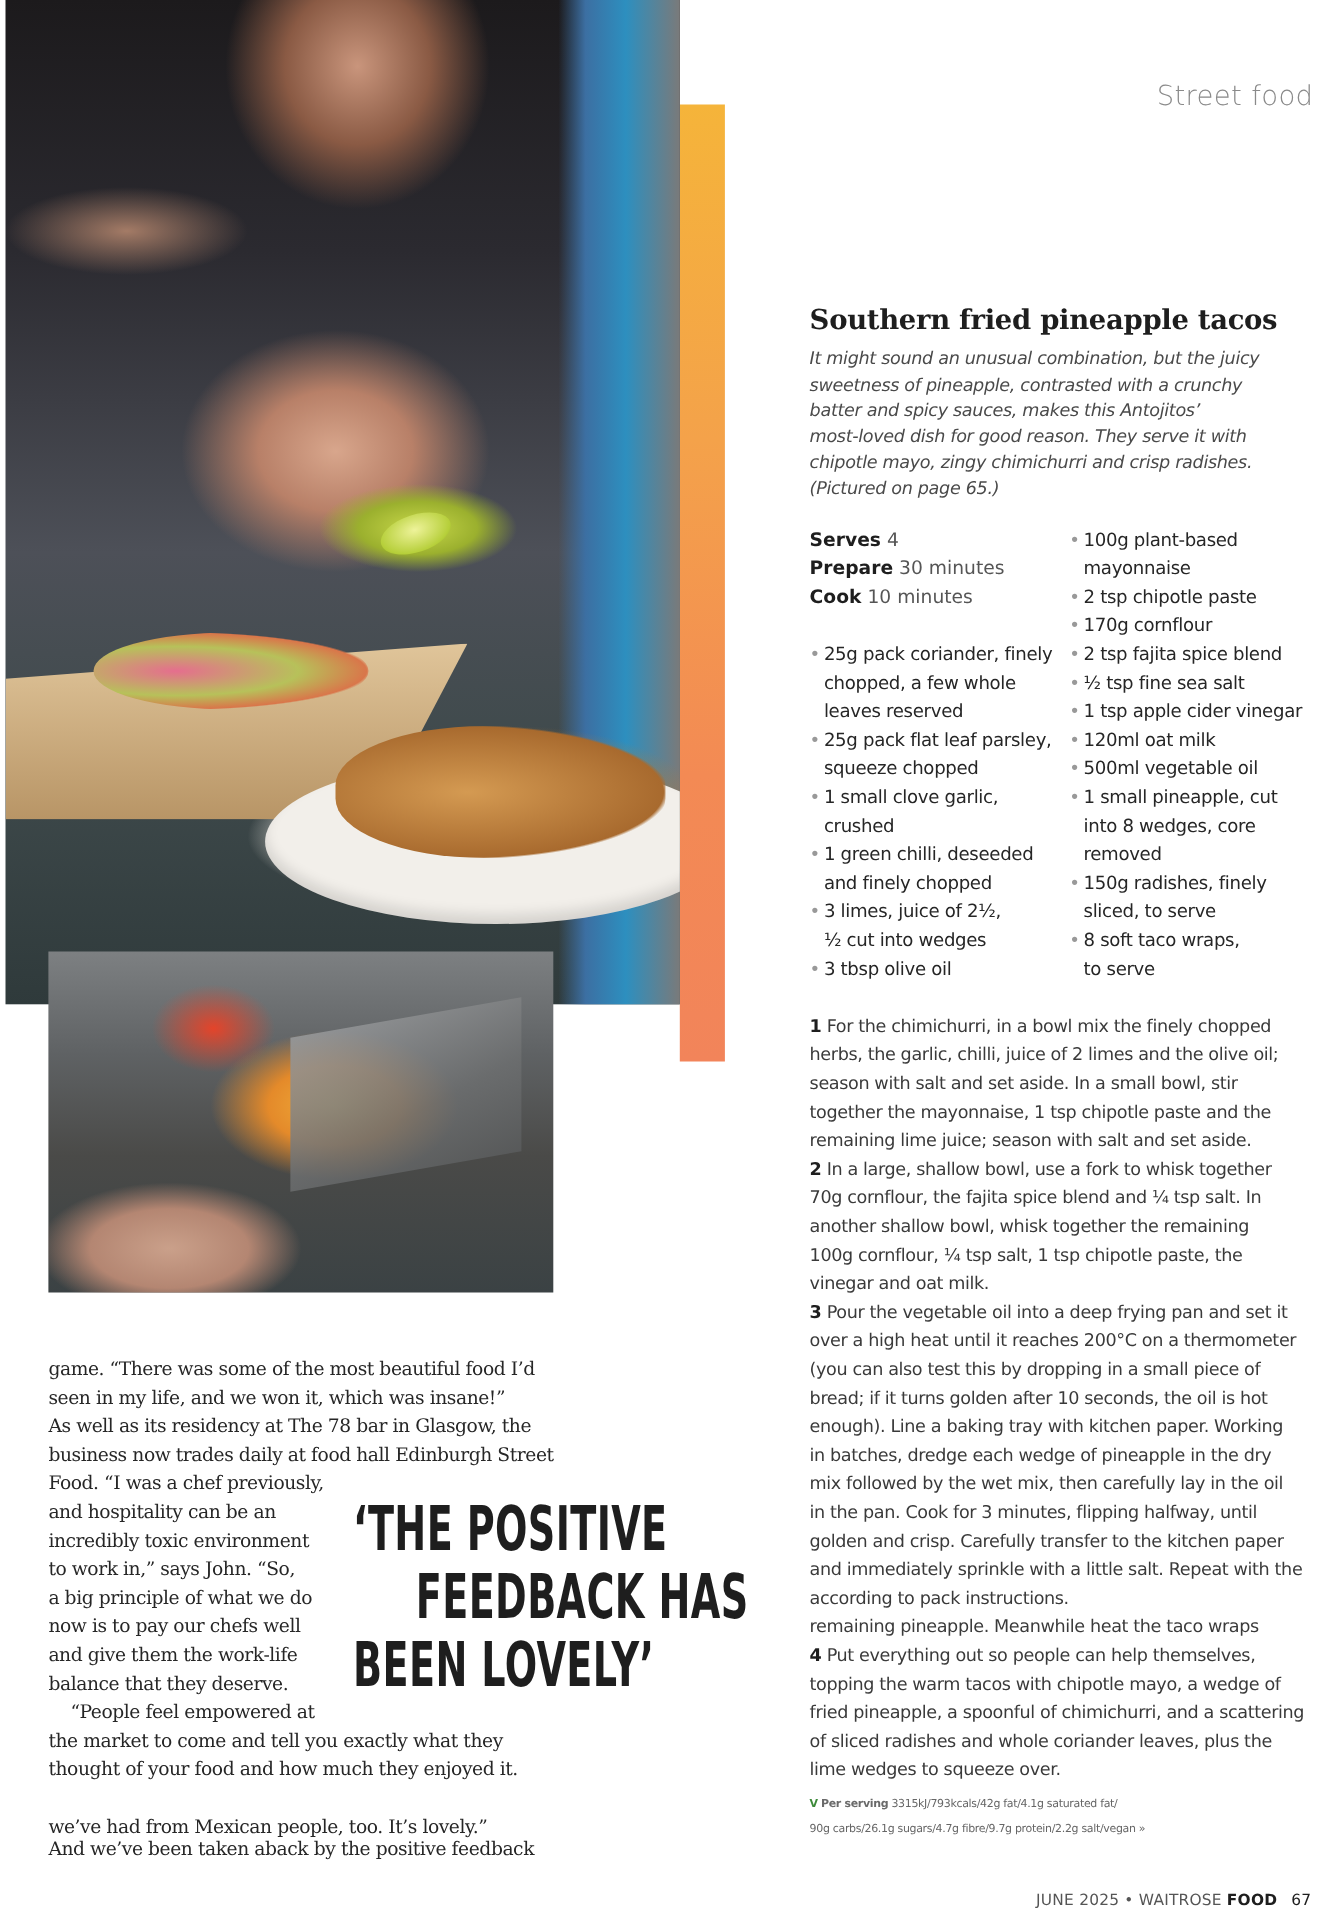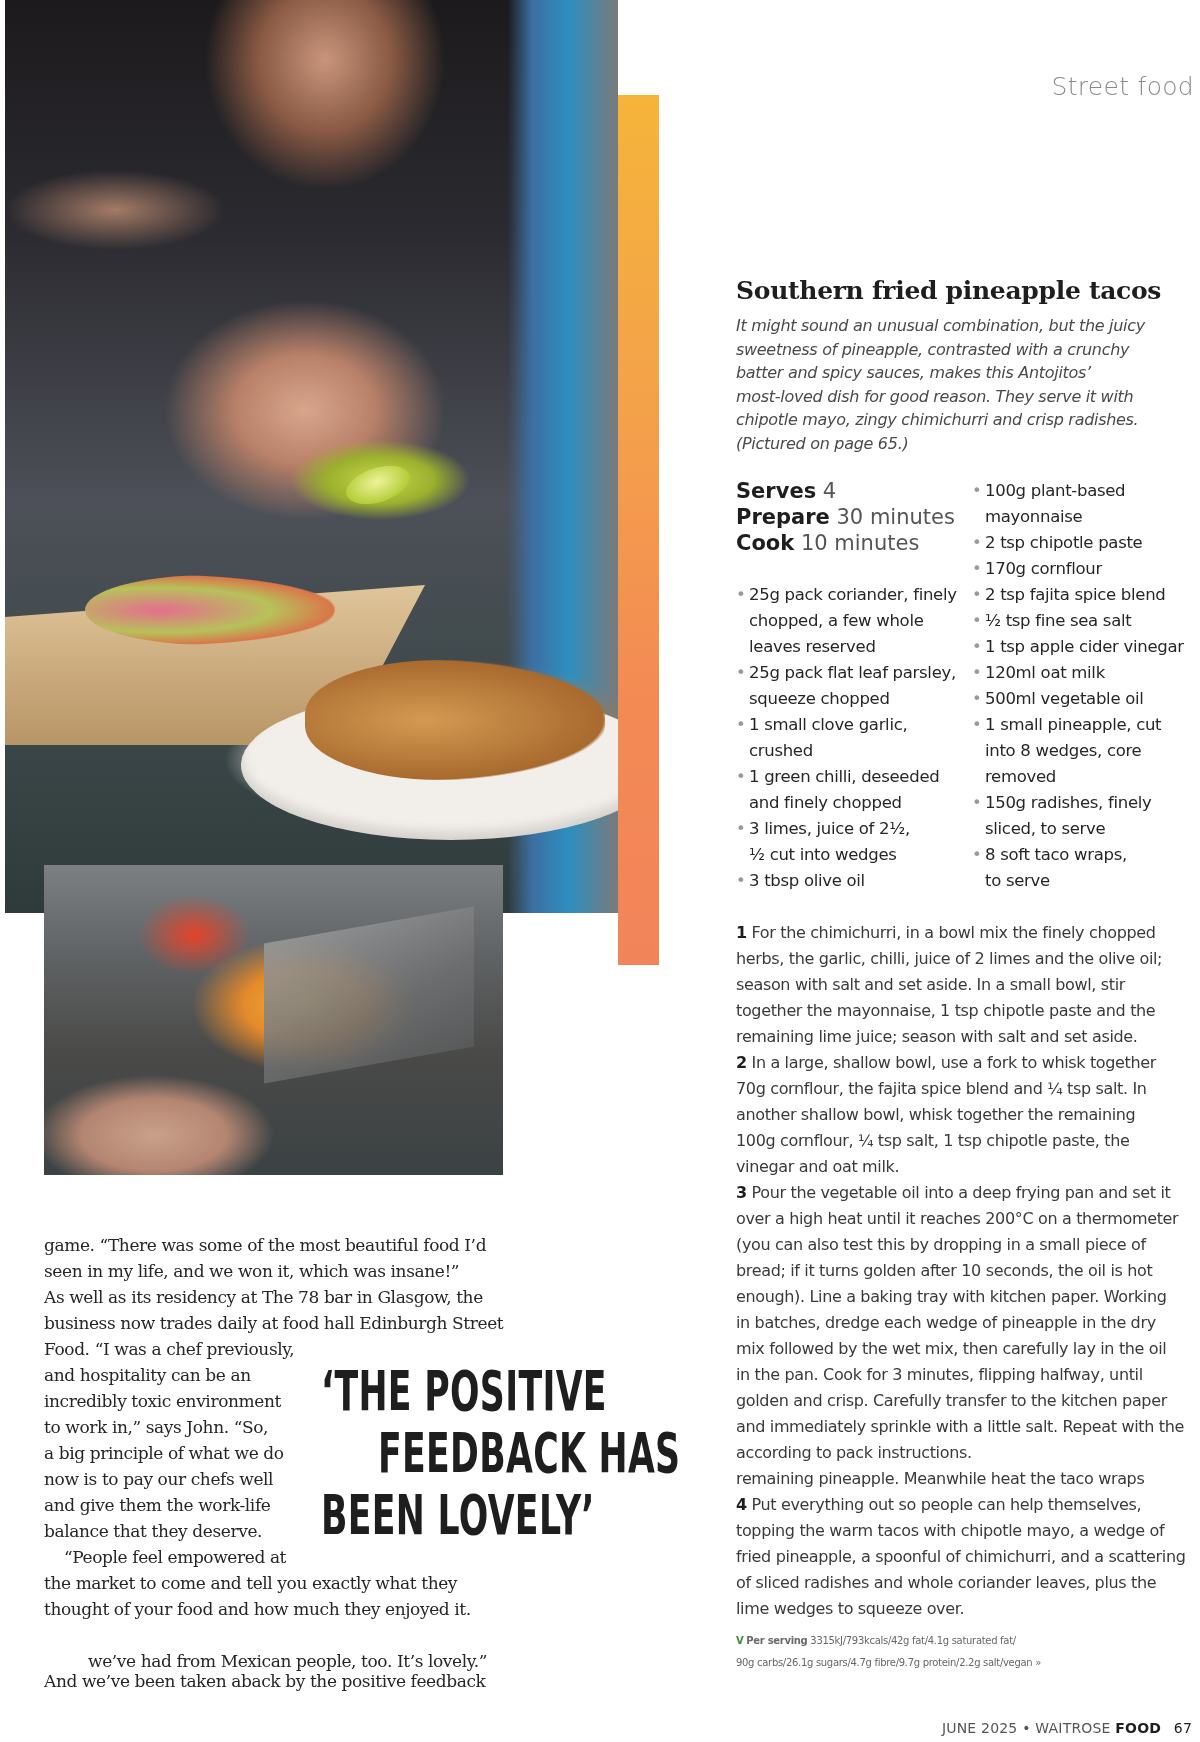--- a/index.html
+++ b/index.html
@@ -93,21 +93,21 @@
     left: 736px; top: 276px; font-family: "DejaVu Serif", serif; font-weight: bold;
     font-size: 25px; color: #1e1e1e; white-space: nowrap; letter-spacing: -0.3px;
   }
   .intro {
     left: 736px; top: 314px; width: 465px;
     font-family: "DejaVu Sans", sans-serif; font-style: italic; font-size: 16px;
     line-height: 23.5px; color: #4a4a4a; letter-spacing: -0.3px;
   }
   .intro-line { display: block; white-space: nowrap; }
 
-  .meta { left: 736px; top: 478px; font-size: 21px; line-height: 26px; color: #555; }
+  .meta { left: 736px; top: 478px; font-size: 17px; line-height: 26px; color: #555; }
   .meta .k { font-weight: bold; color: #1e1e1e; }
 
   .ing-col { position: absolute; font-size: 16.5px; line-height: 26px; color: #262626; letter-spacing: -0.3px; }
   .ing-item { position: relative; padding-left: 13px; }
   .ing-item .bullet { position: absolute; left: 0; top: 0; color: #999; }
   .ing-line { display: block; white-space: nowrap; }
 
   .method {
     left: 736px; top: 920px; width: 462px;
     font-size: 16px; line-height: 26px; color: #3a3a3a; letter-spacing: -0.35px;
@@ -153,21 +153,21 @@
   <div class="body-line" style="left:44px;top:1388px;">incredibly toxic environment</div>
   <div class="body-line" style="left:44px;top:1414px;">to work in,” says John. “So,</div>
   <div class="body-line" style="left:44px;top:1440px;">a big principle of what we do</div>
   <div class="body-line" style="left:44px;top:1466px;">now is to pay our chefs well</div>
   <div class="body-line" style="left:44px;top:1492px;">and give them the work-life</div>
   <div class="body-line" style="left:44px;top:1518px;">balance that they deserve.</div>
   <div class="body-line" style="left:64px;top:1544px;">“People feel empowered at</div>
   <div class="body-line" style="left:44px;top:1570px;">the market to come and tell you exactly what they</div>
   <div class="body-line" style="left:44px;top:1596px;">thought of your food and how much they enjoyed it.</div>
   <div class="body-line" style="left:44px;top:1622px;margin-top:46px;">And we’ve been taken aback by the positive feedback</div>
-  <div class="body-line" style="left:44px;top:1648px;margin-left:44px;">we’ve had from Mexican people, too. It’s lovely.”</div>
+  <div class="body-line" style="left:44px;top:1648px;">we’ve had from Mexican people, too. It’s lovely.”</div>
 </div>
 
 <div>
   <div class="pull-quote" style="left:321px;top:1360px;">‘THE POSITIVE</div>
   <div class="pull-quote" style="left:378px;top:1422px;">FEEDBACK HAS</div>
   <div class="pull-quote" style="left:321px;top:1484px;">BEEN LOVELY’</div>
 </div>
 
 <div class="abs recipe-title">Southern fried pineapple tacos</div>
 

